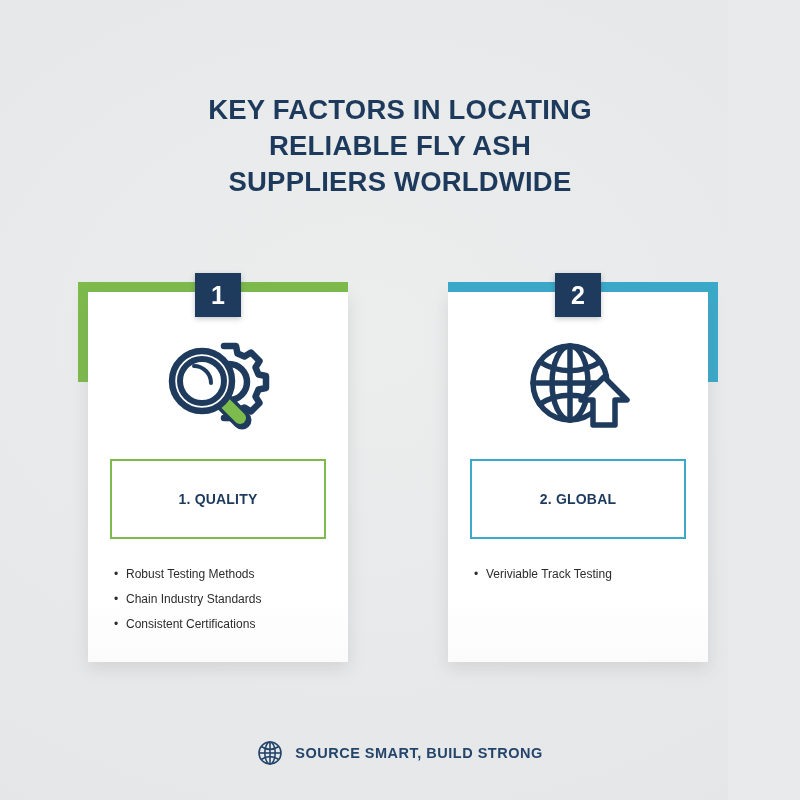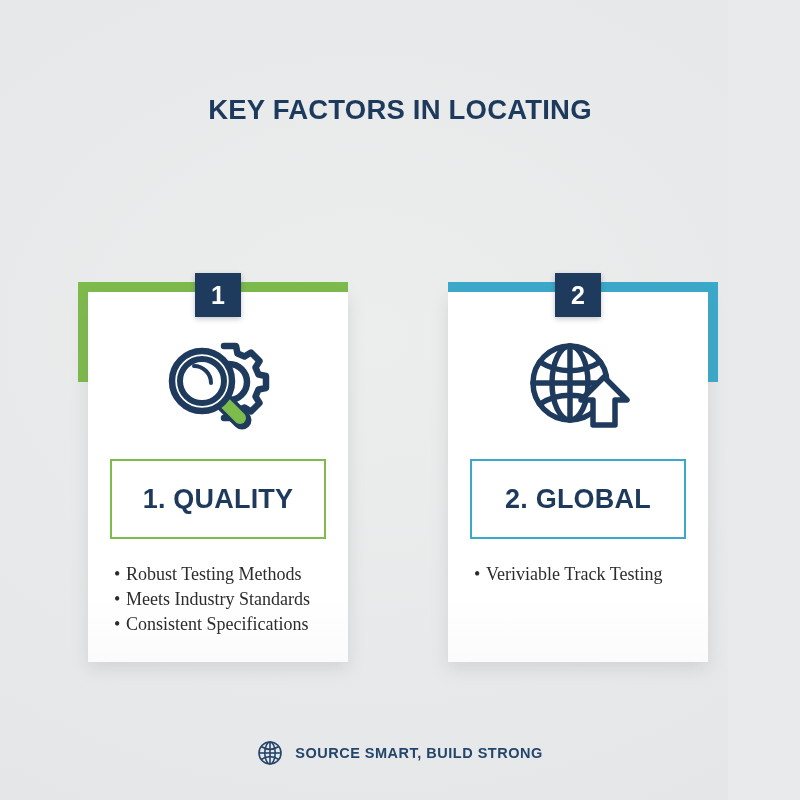--- a/index.html
+++ b/index.html
@@ -117,44 +117,43 @@
     flex-direction: column;
     align-items: center;
     justify-content: center;
     background: #ffffff;
   }
   .card-1 .card-title-box { border: 2px solid #7dbb4c; }
   .card-2 .card-title-box { border: 2px solid #3ba9ca; }
 
   .card-title-line {
     display: block;
-    font-size: 27px;
+    font-size: 14px;
     line-height: 27px;
     font-weight: bold;
     color: #1d3a5c;
     text-transform: uppercase;
     text-align: center;
     letter-spacing: 0.2px;
   }
 
   .bullets {
     position: absolute;
     left: 26px;
     top: 270px;
     width: 230px;
     margin: 0;
     padding: 0;
     list-style: none;
   }
   .bullets li {
-    font-size: 18px;
+    font-size: 12px;
     line-height: 25px;
     color: #2c2c2c;
     white-space: nowrap;
-    font-family: Liberation Serif, serif;
   }
   .bullets li::before {
     content: "\2022";
     display: inline-block;
     width: 12px;
     color: #2c2c2c;
   }
 
   
   .connector {
@@ -200,20 +199,22 @@
     text-transform: uppercase;
   }
 </style>
 </head>
 <body>
 
 <div id="canvas">
 
   <div class="title-block">
     <span class="title-line">KEY FACTORS IN LOCATING</span>
+    <span class="title-line">RELIABLE FLY ASH</span>
+    <span class="title-line">SUPPLIERS WORLDWIDE</span>
   </div>
 
   <div class="card card-1">
     <div class="card-accent"></div>
     <div class="card-body">
 
       <div class="badge">1</div>
 
       <div class="card-icon">
         <svg width="105" height="100" viewBox="0 0 105 100">
@@ -235,22 +236,22 @@
           <path d="M28 29 A17 17 0 0 1 45 46" fill="none" stroke="#1e3a5c" stroke-width="4" stroke-linecap="round"></path>
         </svg>
       </div>
 
       <div class="card-title-box">
         <span class="card-title-line">1. QUALITY</span>
       </div>
 
       <ul class="bullets">
         <li>Robust Testing Methods</li>
-        <li>Meets Industry Standards</li>
-        <li>Consistent Specifications</li>
+        <li>Chain Industry Standards</li>
+        <li>Consistent Certifications</li>
       </ul>
 
     </div>
   </div>
 
 
   <div class="card card-2">
     <div class="card-accent"></div>
     <div class="card-body">
 

